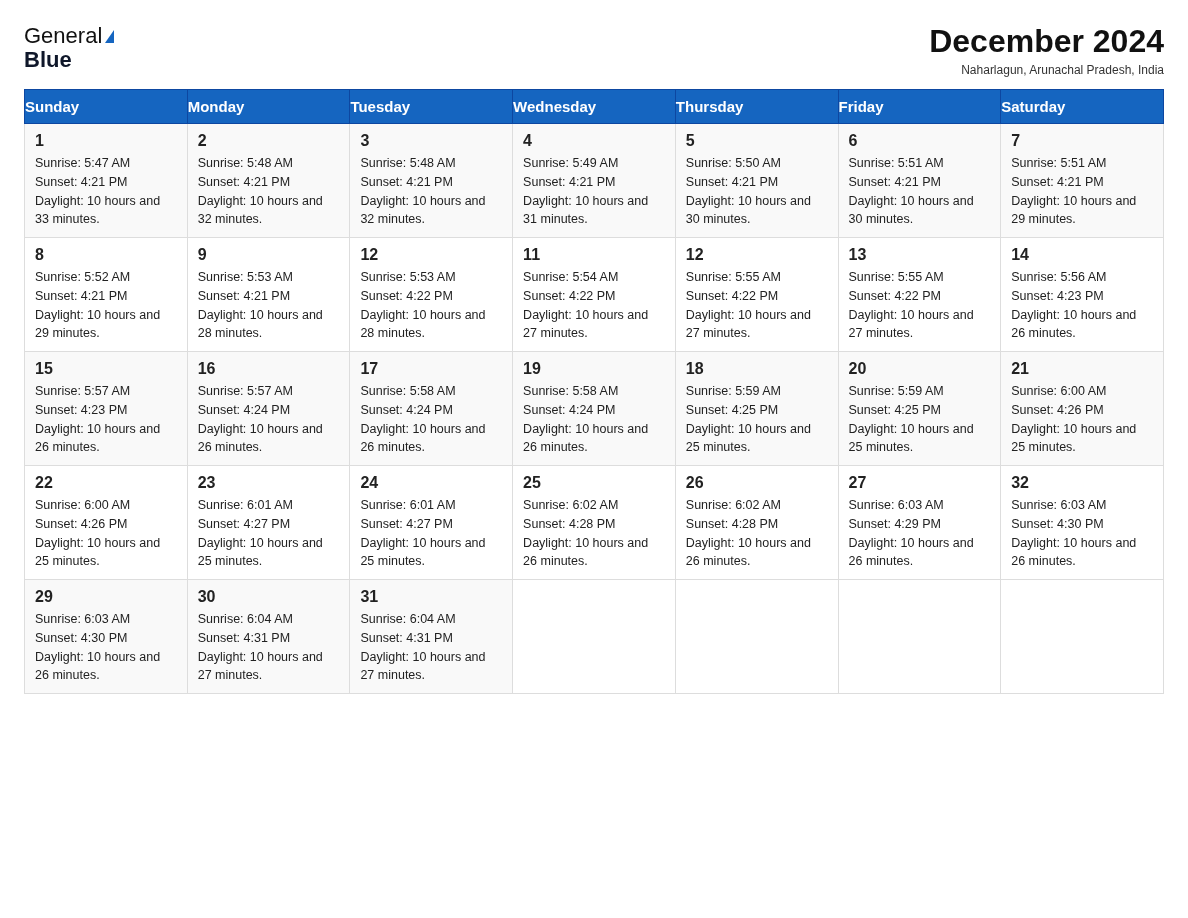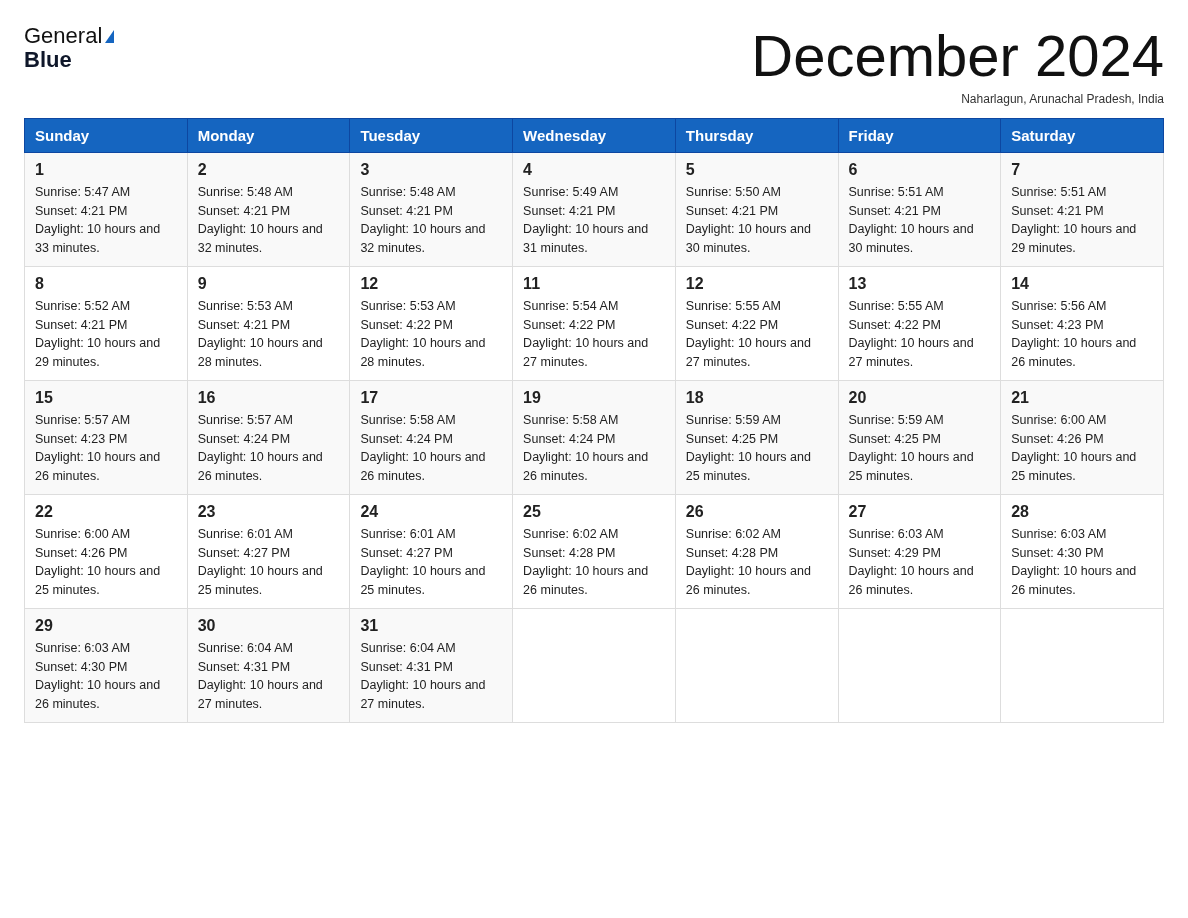--- a/index.html
+++ b/index.html
@@ -12,41 +12,41 @@
     .header-row {
       display: flex;
       justify-content: space-between;
       align-items: flex-start;
       margin-bottom: 12px;
     }
     .title-block {
       text-align: right;
     }
     .calendar-title {
-      font-size: 58px;
-      font-weight: normal;
+      font-size: 32px;
+      font-weight: bold;
       color: #111;
       line-height: 1.1;
     }
     .calendar-subtitle {
       font-size: 12px;
       color: #333;
       margin-top: 4px;
     }
     table {
       width: 100%;
       border-collapse: collapse;
       table-layout: fixed;
     }
     thead tr th {
       background-color: #1565c0;
       color: #fff;
       font-size: 15px;
       font-weight: bold;
-      padding: 8px 10px;
+      padding: 8px 0;
       text-align: left;
       border: 1px solid #0d47a1;
     }
     tbody tr td {
       vertical-align: top;
       padding: 8px 10px;
       border: 1px solid #ddd;
       font-size: 12.5px;
       color: #222;
       background: #fff;
@@ -342,21 +342,21 @@
         </td>
         <td>
           <span class="day-number">27</span>
           <div class="day-info">
             <span>Sunrise: 6:03 AM</span><br>
             <span>Sunset: 4:29 PM</span><br>
             <span>Daylight: 10 hours and 26 minutes.</span>
           </div>
         </td>
         <td>
-          <span class="day-number">28</span>
+          <span class="day-number">32</span>
           <div class="day-info">
             <span>Sunrise: 6:03 AM</span><br>
             <span>Sunset: 4:30 PM</span><br>
             <span>Daylight: 10 hours and 26 minutes.</span>
           </div>
         </td>
       </tr>
       <tr>
         <td>
           <span class="day-number">29</span>

